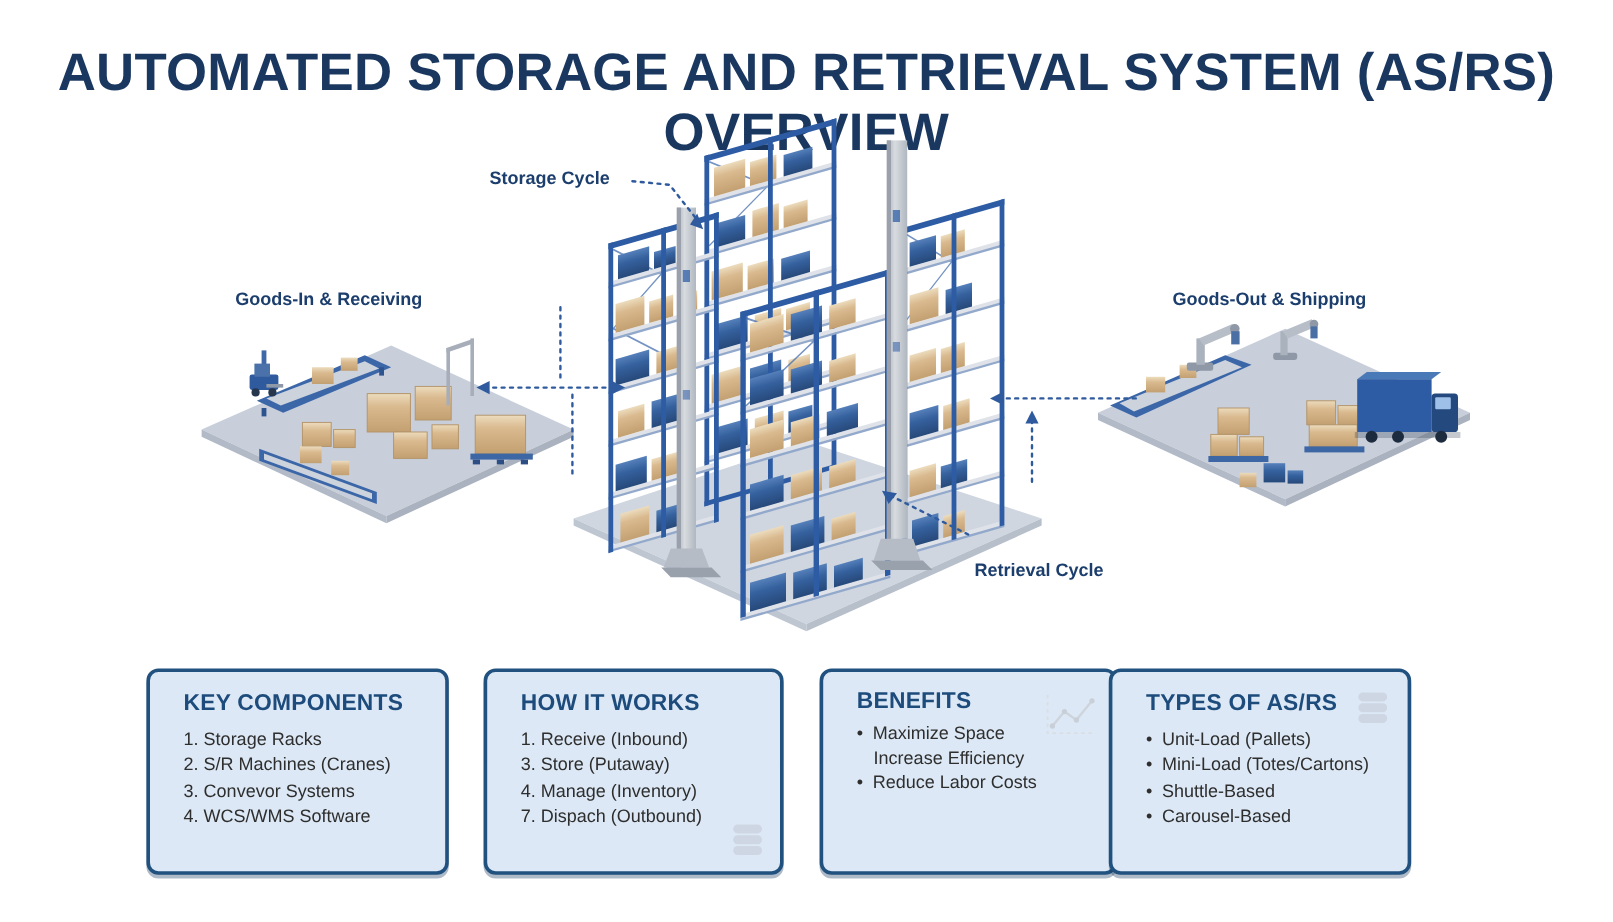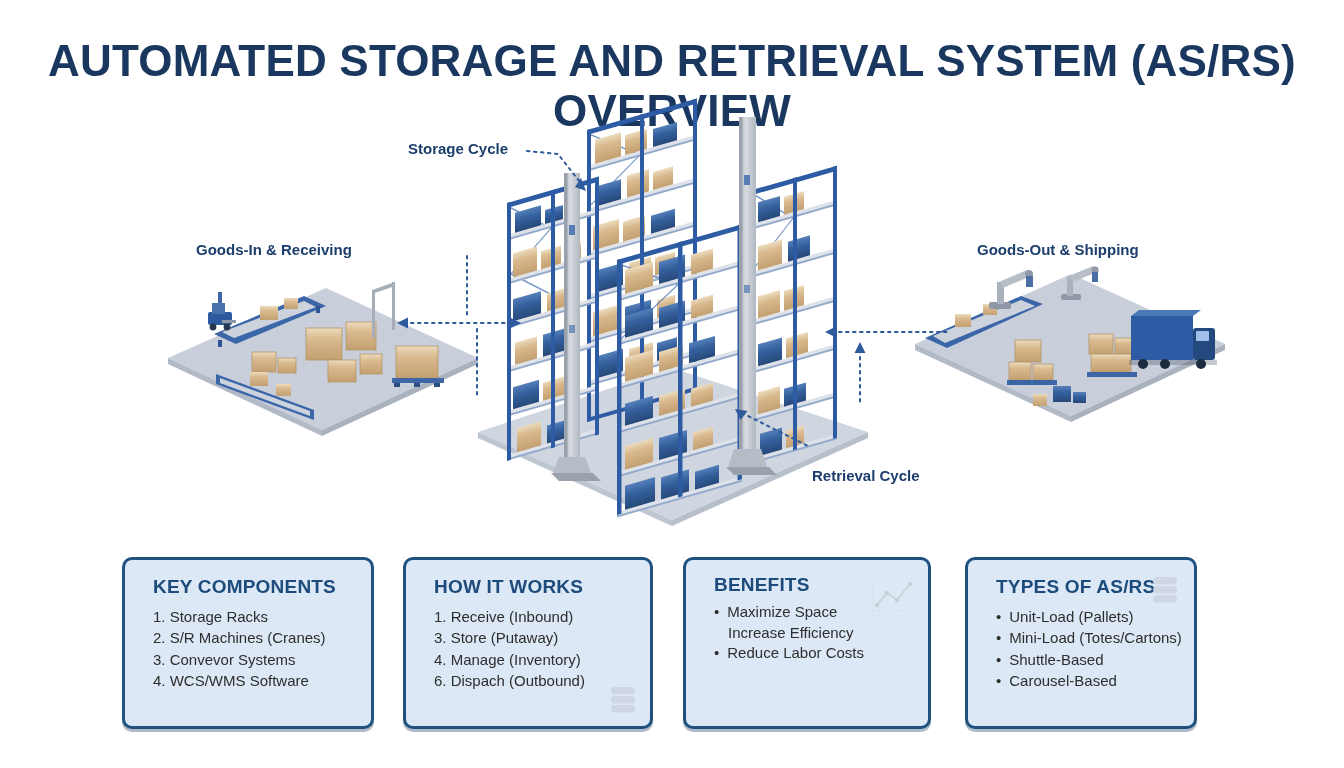--- a/index.html
+++ b/index.html
@@ -20,21 +20,21 @@
   .scene-center{left:452px;top:85px;}
   .scene-right{left:903px;top:262px;}
   .connectors{position:absolute;left:0;top:80px;}
   
   .card{position:absolute;top:557px;height:172px;background:#dce8f5;
         border:3px solid #20517f;border-radius:10px;box-sizing:border-box;
         box-shadow:0 3px 0 rgba(23,58,95,.35);}
   .card-1{left:122px;width:252px;}
   .card-2{left:403px;width:250px;}
   .card-3{left:683px;width:248px;}
-  .card-4{left:965px;width:232px;}
+  .card-4{left:924px;width:252px;}
   .card h2{margin:16px 8px 8px 28px;font-size:19px;font-weight:800;color:#1d4b7c;letter-spacing:.2px;}
   .card-3 h2{margin-top:14px;margin-bottom:6px;}
   .card ul{list-style:none;margin:0;padding:0 8px 0 28px;font-size:15px;color:#2e2e2e;line-height:1.42;}
   .card-3 ul{line-height:1.38;}
   .card li.b::before{content:"\2022";margin-right:8px;}
   .card li.cont{padding-left:14px;}
   .corner-icon{position:absolute;opacity:.9;}
   .icon-db-br{right:14px;bottom:12px;}
   .icon-db-tr{right:16px;top:16px;}
   .icon-chart-tr{right:12px;top:16px;}
@@ -387,21 +387,21 @@
       <li>4. WCS/WMS Software</li>
     </ul>
   </div>
 
   <div class="card card-2">
     <h2>HOW IT WORKS</h2>
     <ul>
       <li>1. Receive (Inbound)</li>
       <li>3. Store (Putaway)</li>
       <li>4. Manage (Inventory)</li>
-      <li>6. Dispach (Outbound)</li>
+      <li>7. Dispach (Outbound)</li>
     </ul>
     <svg class="corner-icon icon-db-br" width="26" height="28" viewBox="0 0 26 28">
       <rect x="1" y="1" width="24" height="7.5" rx="3.75" fill="#ccd5e1"></rect>
       <rect x="1" y="10" width="24" height="7.5" rx="3.75" fill="#ccd5e1"></rect>
       <rect x="1" y="19" width="24" height="7.5" rx="3.75" fill="#ccd5e1"></rect>
     </svg>
   </div>
 
   <div class="card card-3">
     <h2>BENEFITS</h2>

